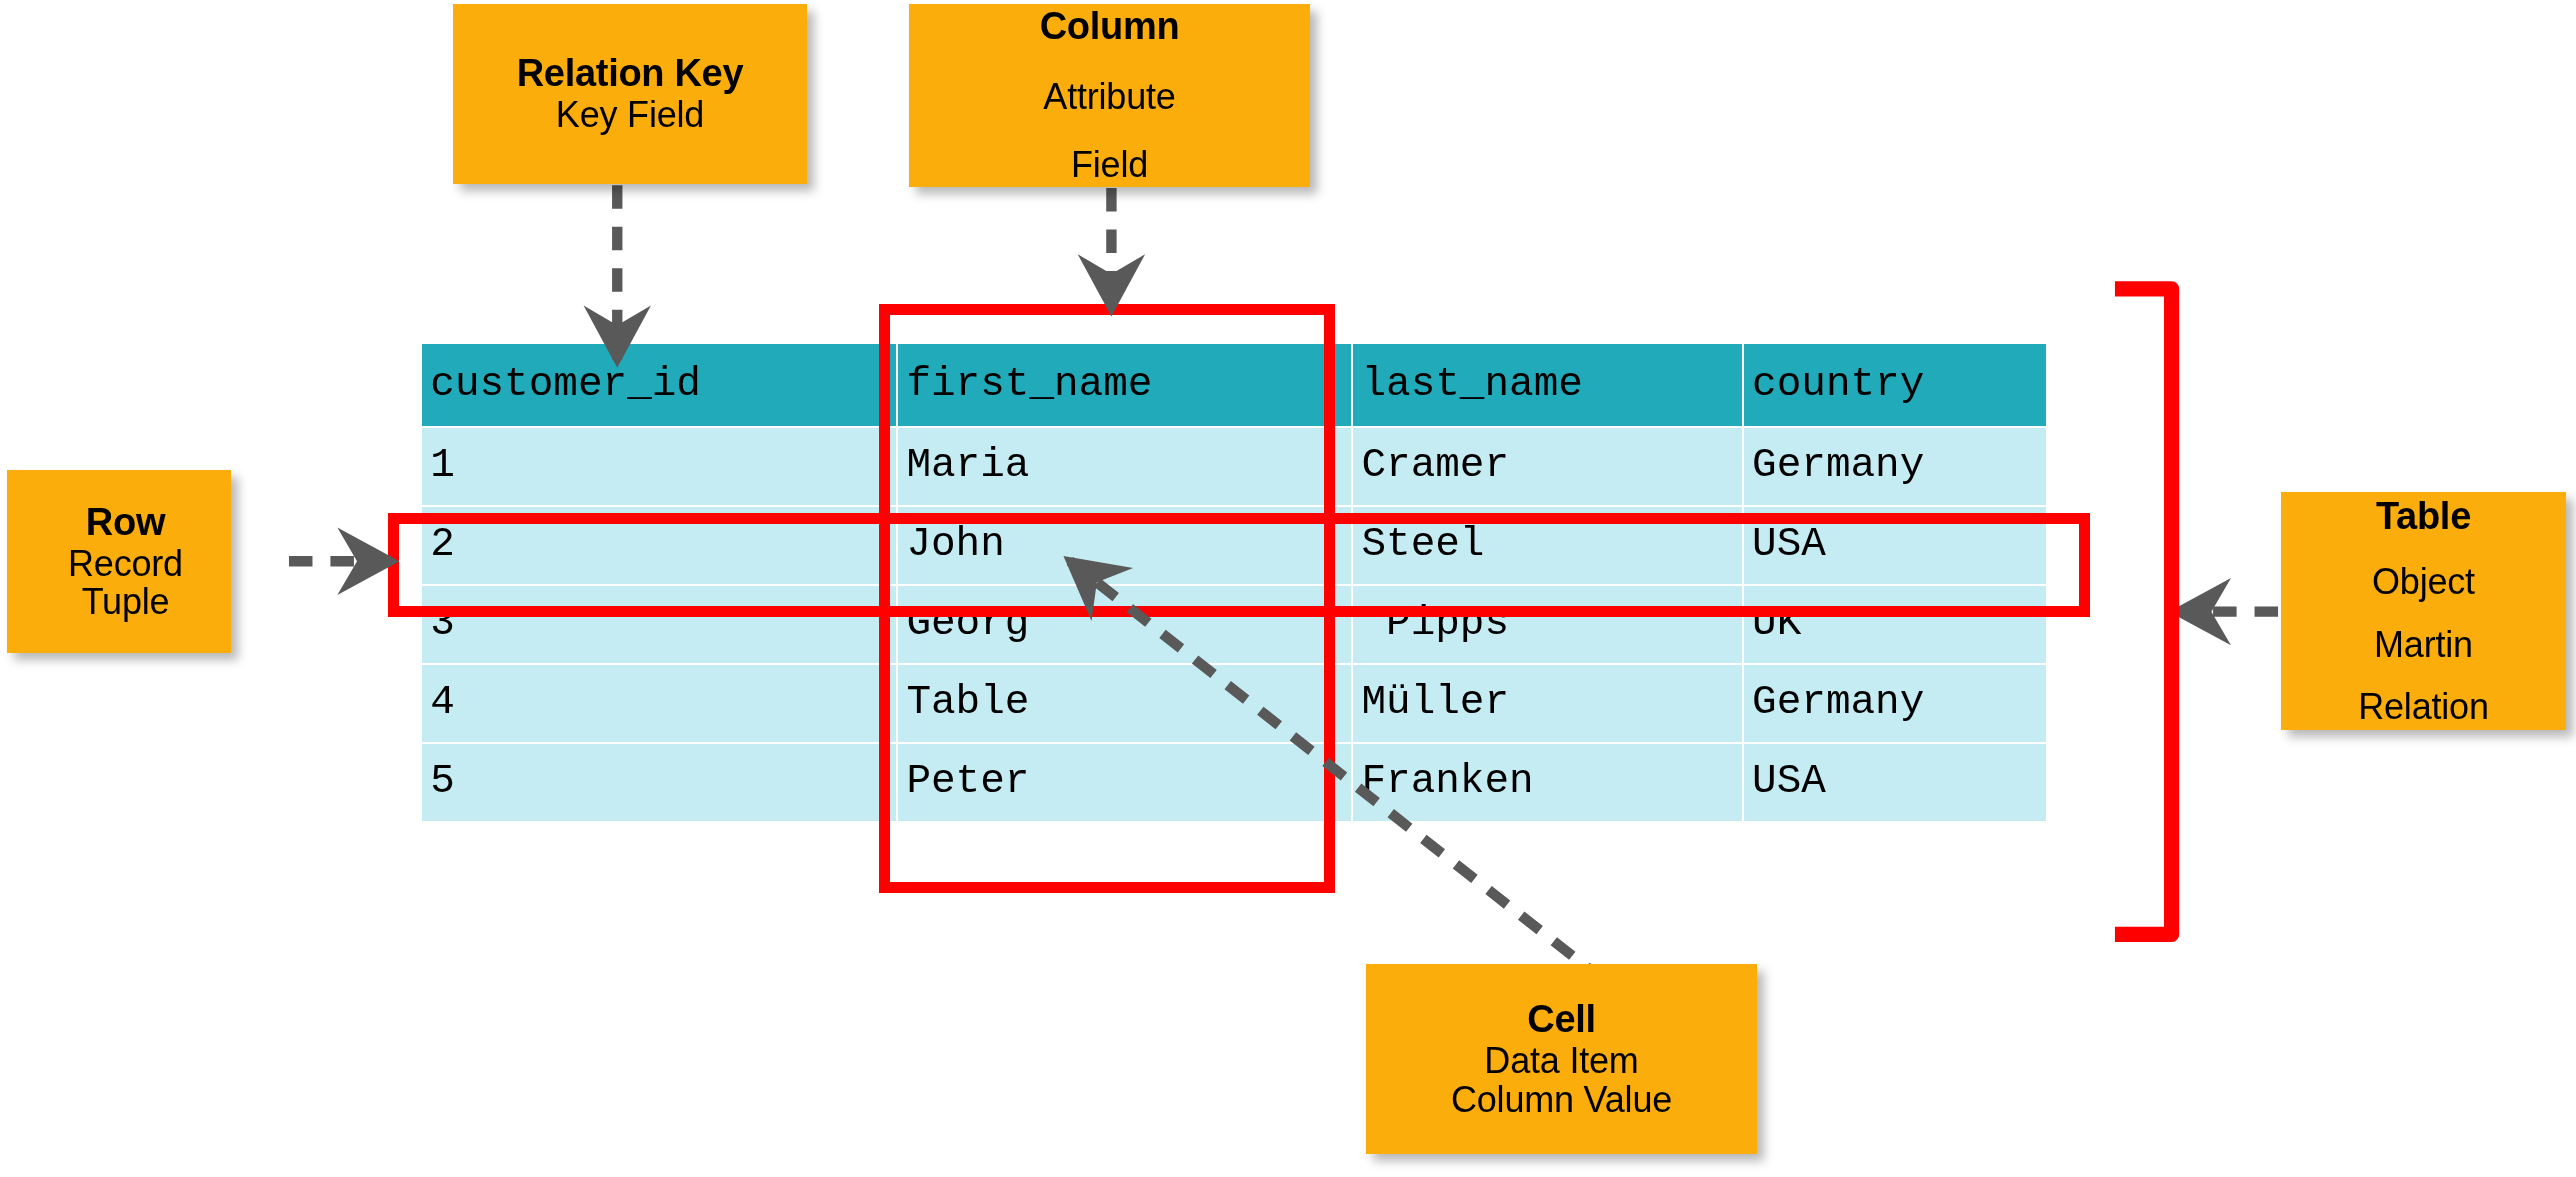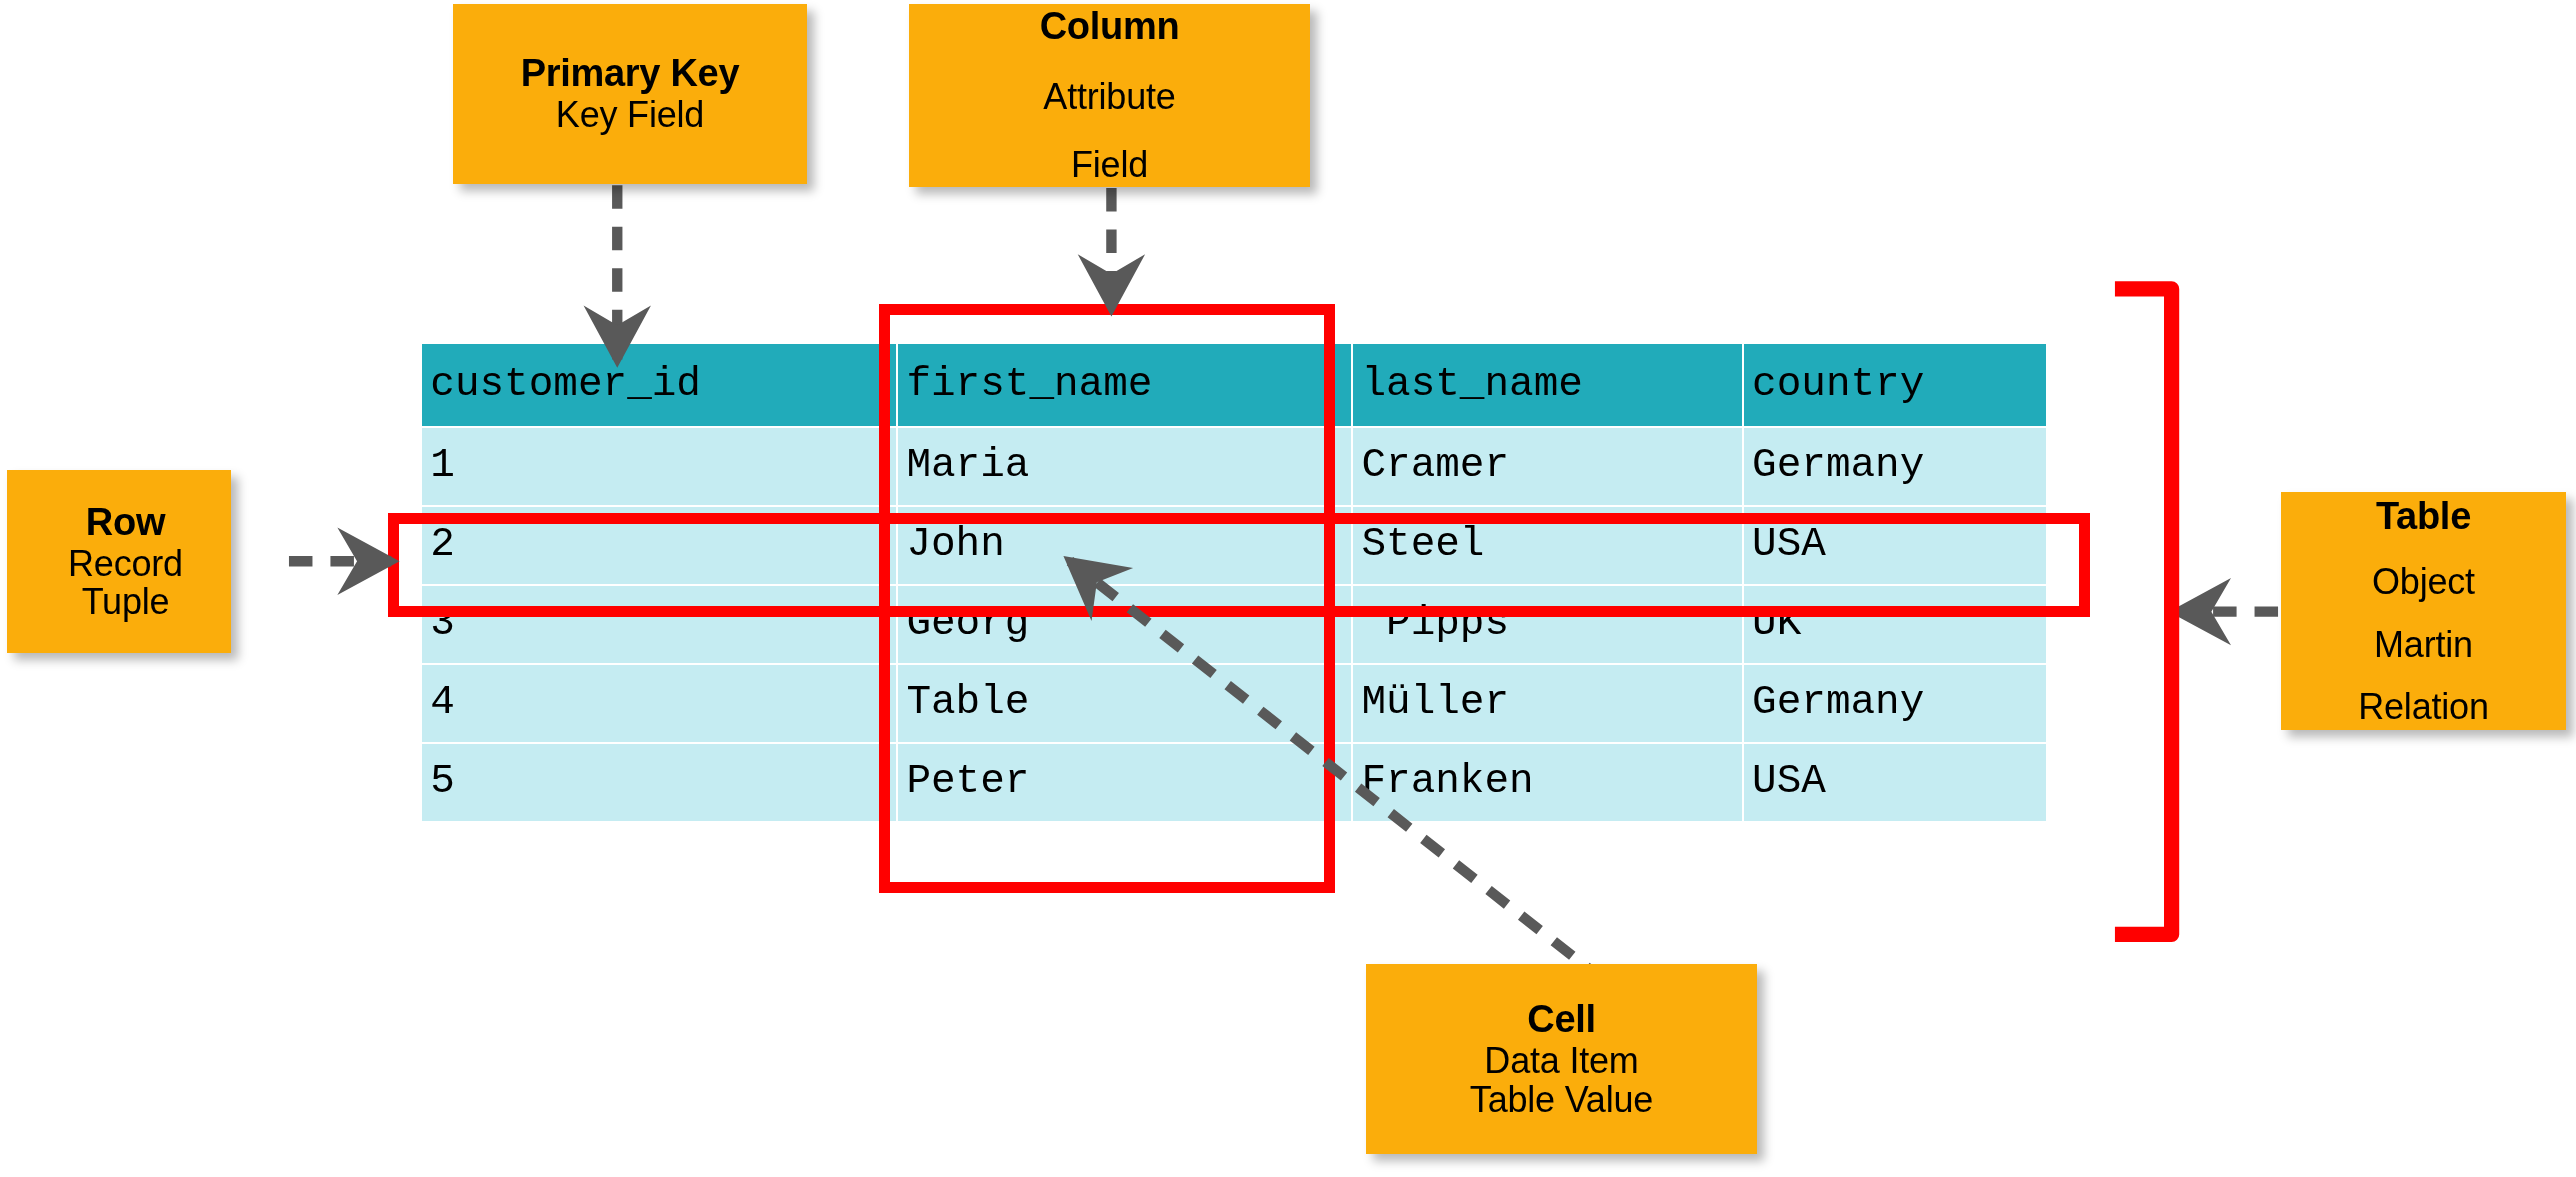--- a/index.html
+++ b/index.html
@@ -120,21 +120,21 @@
     <line x1="418" y1="812" x2="566" y2="812" stroke="#595959" stroke-width="15" stroke-dasharray="34 26" marker-end="url(#ah)"></line>
 
     <line x1="3296" y1="885" x2="3150" y2="885" stroke="#595959" stroke-width="15" stroke-dasharray="34 26" marker-end="url(#ah)"></line>
 
     <line x1="2322" y1="1420" x2="1548" y2="812" stroke="#595959" stroke-width="15" stroke-dasharray="34 26" marker-end="url(#ah)"></line>
 
     <path d="M3060,418 L3142,418 L3142,1352 L3060,1352" fill="none" stroke="#FF0000" stroke-width="22" stroke-linecap="butt" stroke-linejoin="round"></path>
   </svg>
 
   <div class="callout" id="box-primary-key">
-    <span class="c-title">Primary Key</span>
+    <span class="c-title">Relation Key</span>
     <span class="c-line">Key Field</span>
   </div>
 
   <div class="callout" id="box-column">
     <span class="c-title">Column</span>
     <span class="c-line">Attribute</span>
     <span class="c-line">Field</span>
   </div>
 
   <div class="callout" id="box-row">
@@ -146,17 +146,17 @@
   <div class="callout" id="box-table">
     <span class="c-title">Table</span>
     <span class="c-line">Object</span>
     <span class="c-line">Martin</span>
     <span class="c-line">Relation</span>
   </div>
 
   <div class="callout" id="box-cell">
     <span class="c-title">Cell</span>
     <span class="c-line">Data Item</span>
-    <span class="c-line">Table Value</span>
+    <span class="c-line">Column Value</span>
   </div>
 
 </div>
 
 
 </body></html>

